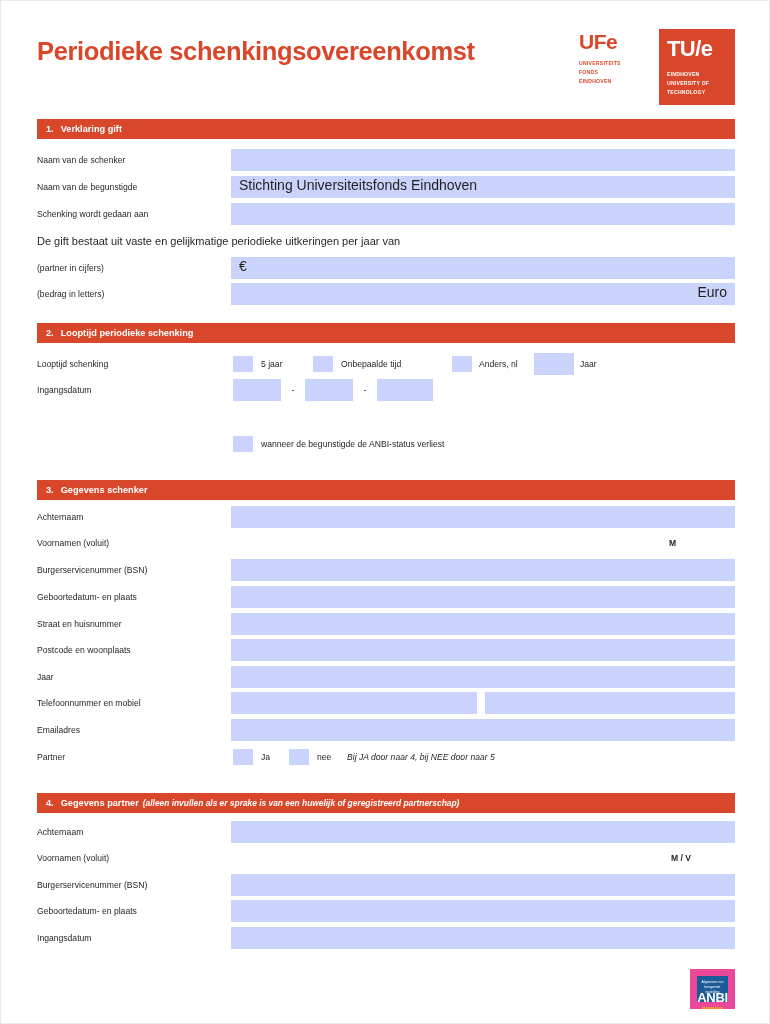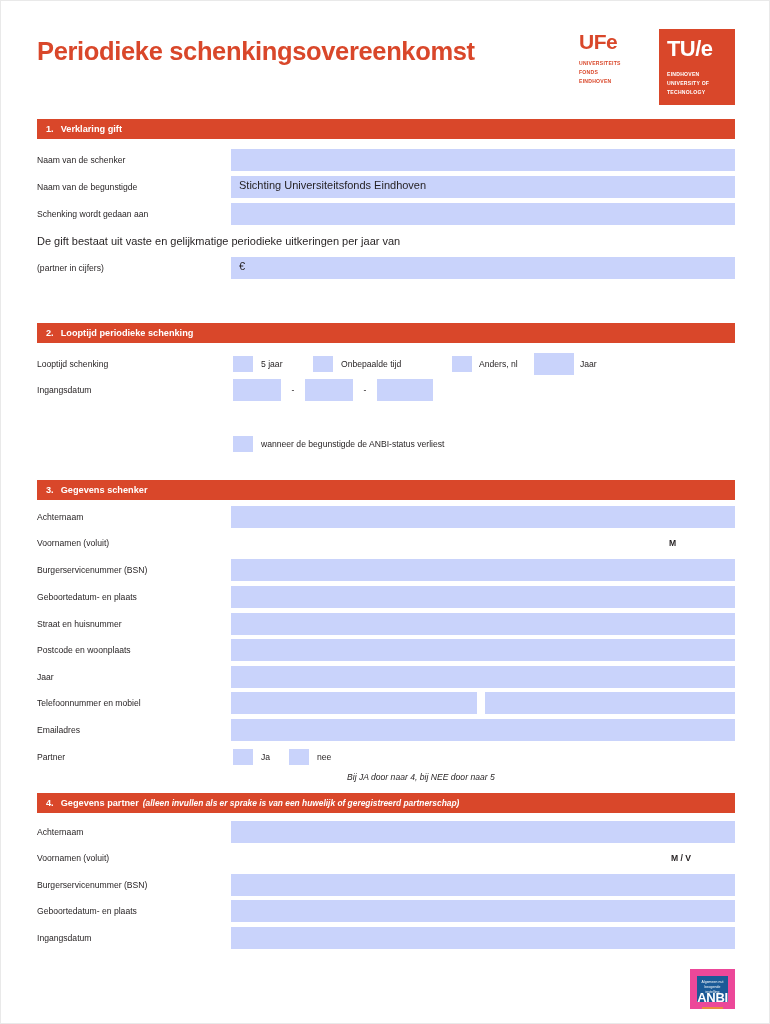--- a/index.html
+++ b/index.html
@@ -87,33 +87,33 @@
     white-space:nowrap;
   }
   .fld{
     position:absolute;top:0;height:22px;
     background:#c9d3fb;
     box-sizing:border-box;
   }
   .fld-txt{
     position:absolute;top:0;height:18px;
     display:flex;align-items:center;
-    font-size:11px;color:#231f20;
+    font-size:14px;color:#231f20;
     white-space:nowrap;
   }
   .chk{
     position:absolute;top:3px;width:20px;height:16px;
     background:#c9d3fb;
   }
   .inline-txt{
     position:absolute;top:0;height:22px;
     display:flex;align-items:center;
     font-size:8.6px;color:#231f20;white-space:nowrap;
   }
-  .inline-ital{font-style:italic;margin-top:20px;}
+  .inline-ital{font-style:italic;}
   .sep{
     position:absolute;top:0;height:22px;
     display:flex;align-items:center;justify-content:center;
     font-size:8.6px;color:#231f20;
   }
   .free-txt{
     position:absolute;left:36px;height:22px;
     display:flex;align-items:center;
     font-size:11px;color:#231f20;white-space:nowrap;
   }
@@ -193,20 +193,25 @@
   </div>
 
   <div class="free-txt" style="top:229px">De gift bestaat uit vaste en gelijkmatige periodieke uitkeringen per jaar van</div>
 
   <div class="row" style="top:256px">
     <div class="lbl">(partner in cijfers)</div>
     <div class="fld" style="left:194px;width:504px"></div>
     <div class="fld-txt" style="left:202px">€</div>
   </div>
 
+  <div class="row" style="top:282px">
+    <div class="lbl">(bedrag in letters)</div>
+    <div class="fld" style="left:194px;width:504px"></div>
+    <div class="fld-txt" style="left:598px;width:92px;justify-content:flex-end">Euro</div>
+  </div>
 
   <div class="sec-bar" style="top:322px">
     <span class="sec-num">2.</span>
     <span>Looptijd periodieke schenking</span>
   </div>
 
   <div class="row" style="top:352px">
     <div class="lbl">Looptijd schenking</div>
     <div class="chk" style="left:196px"></div>
     <div class="inline-txt" style="left:224px">5 jaar</div>

